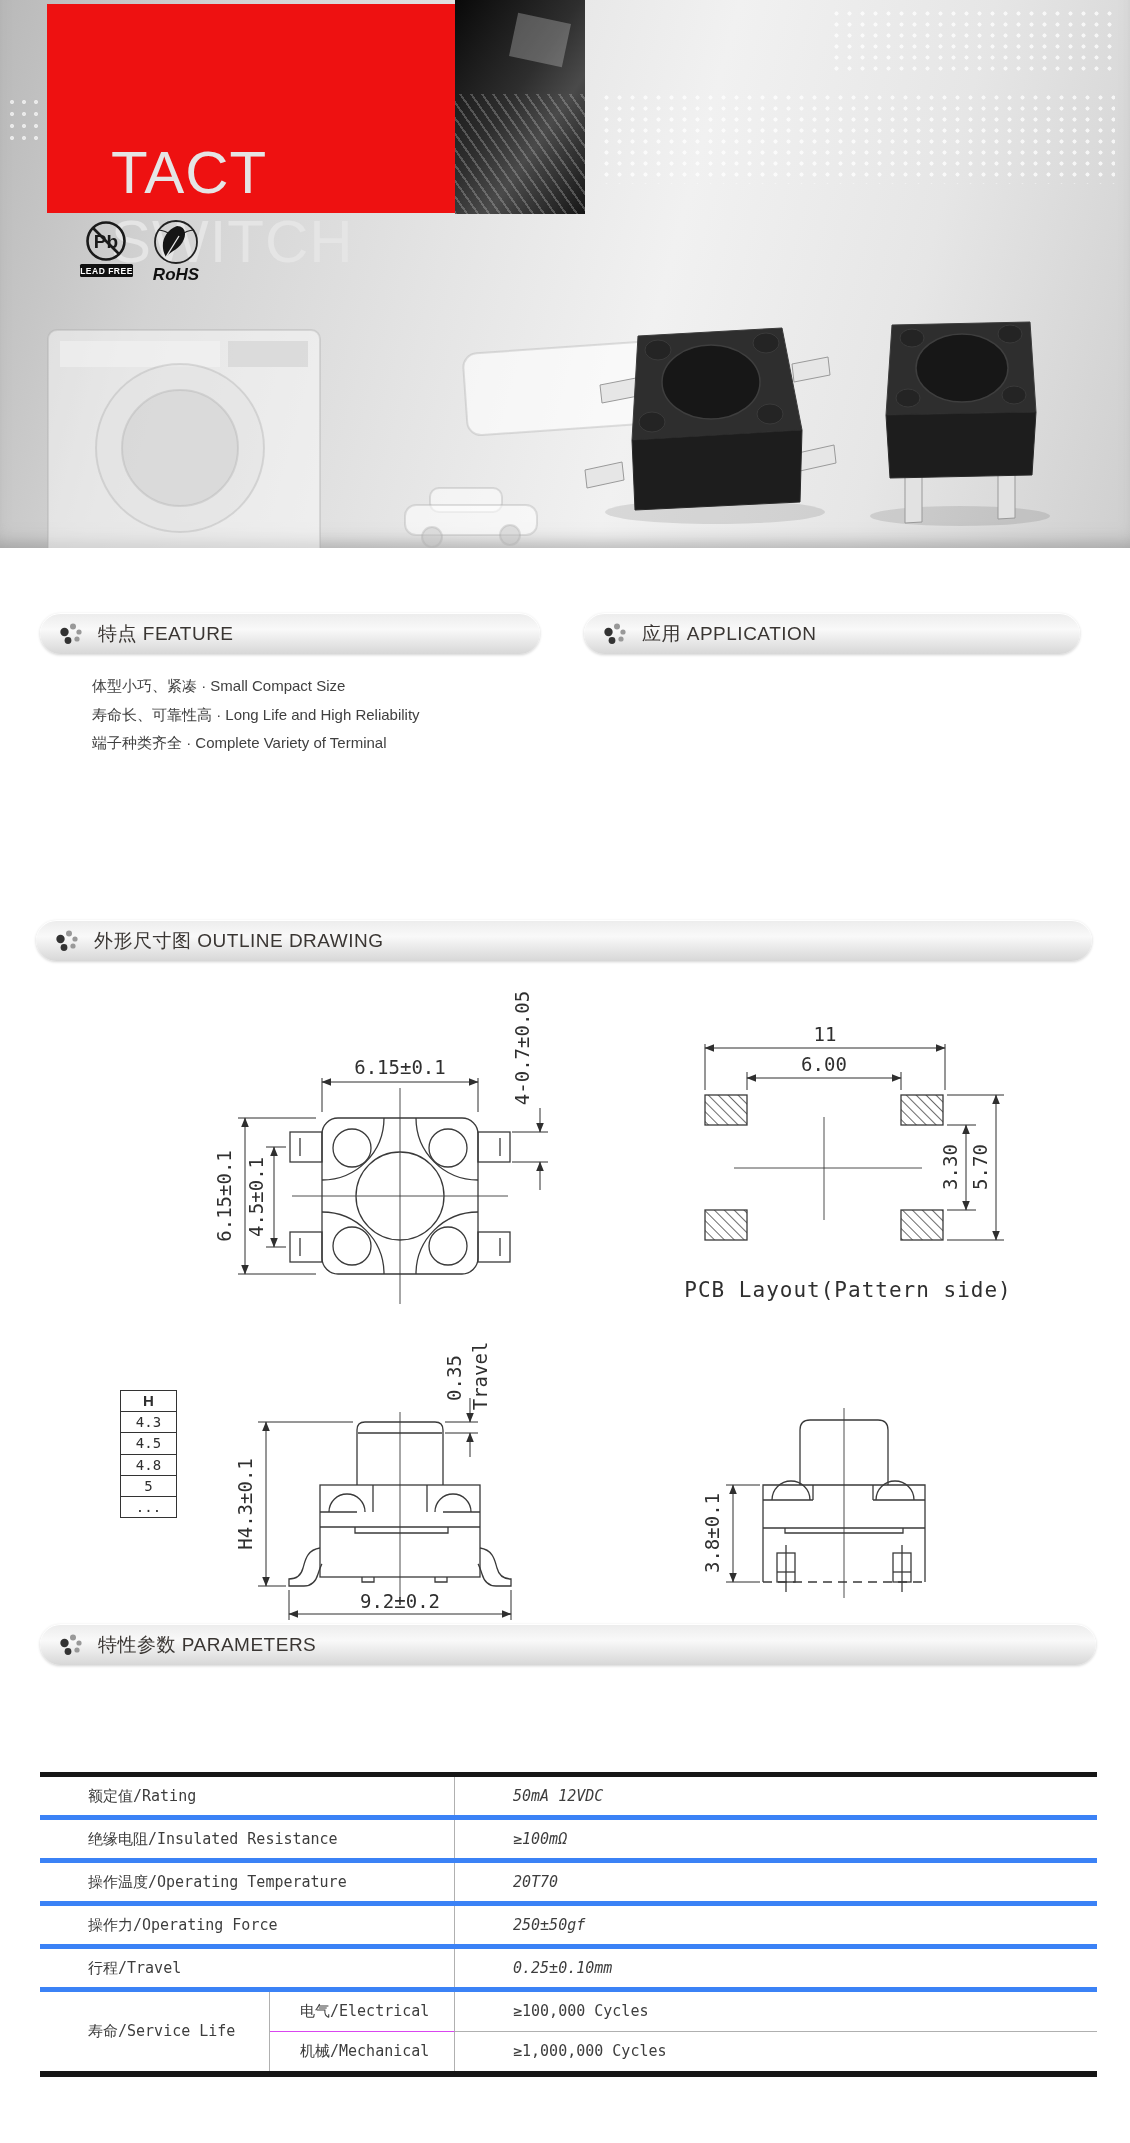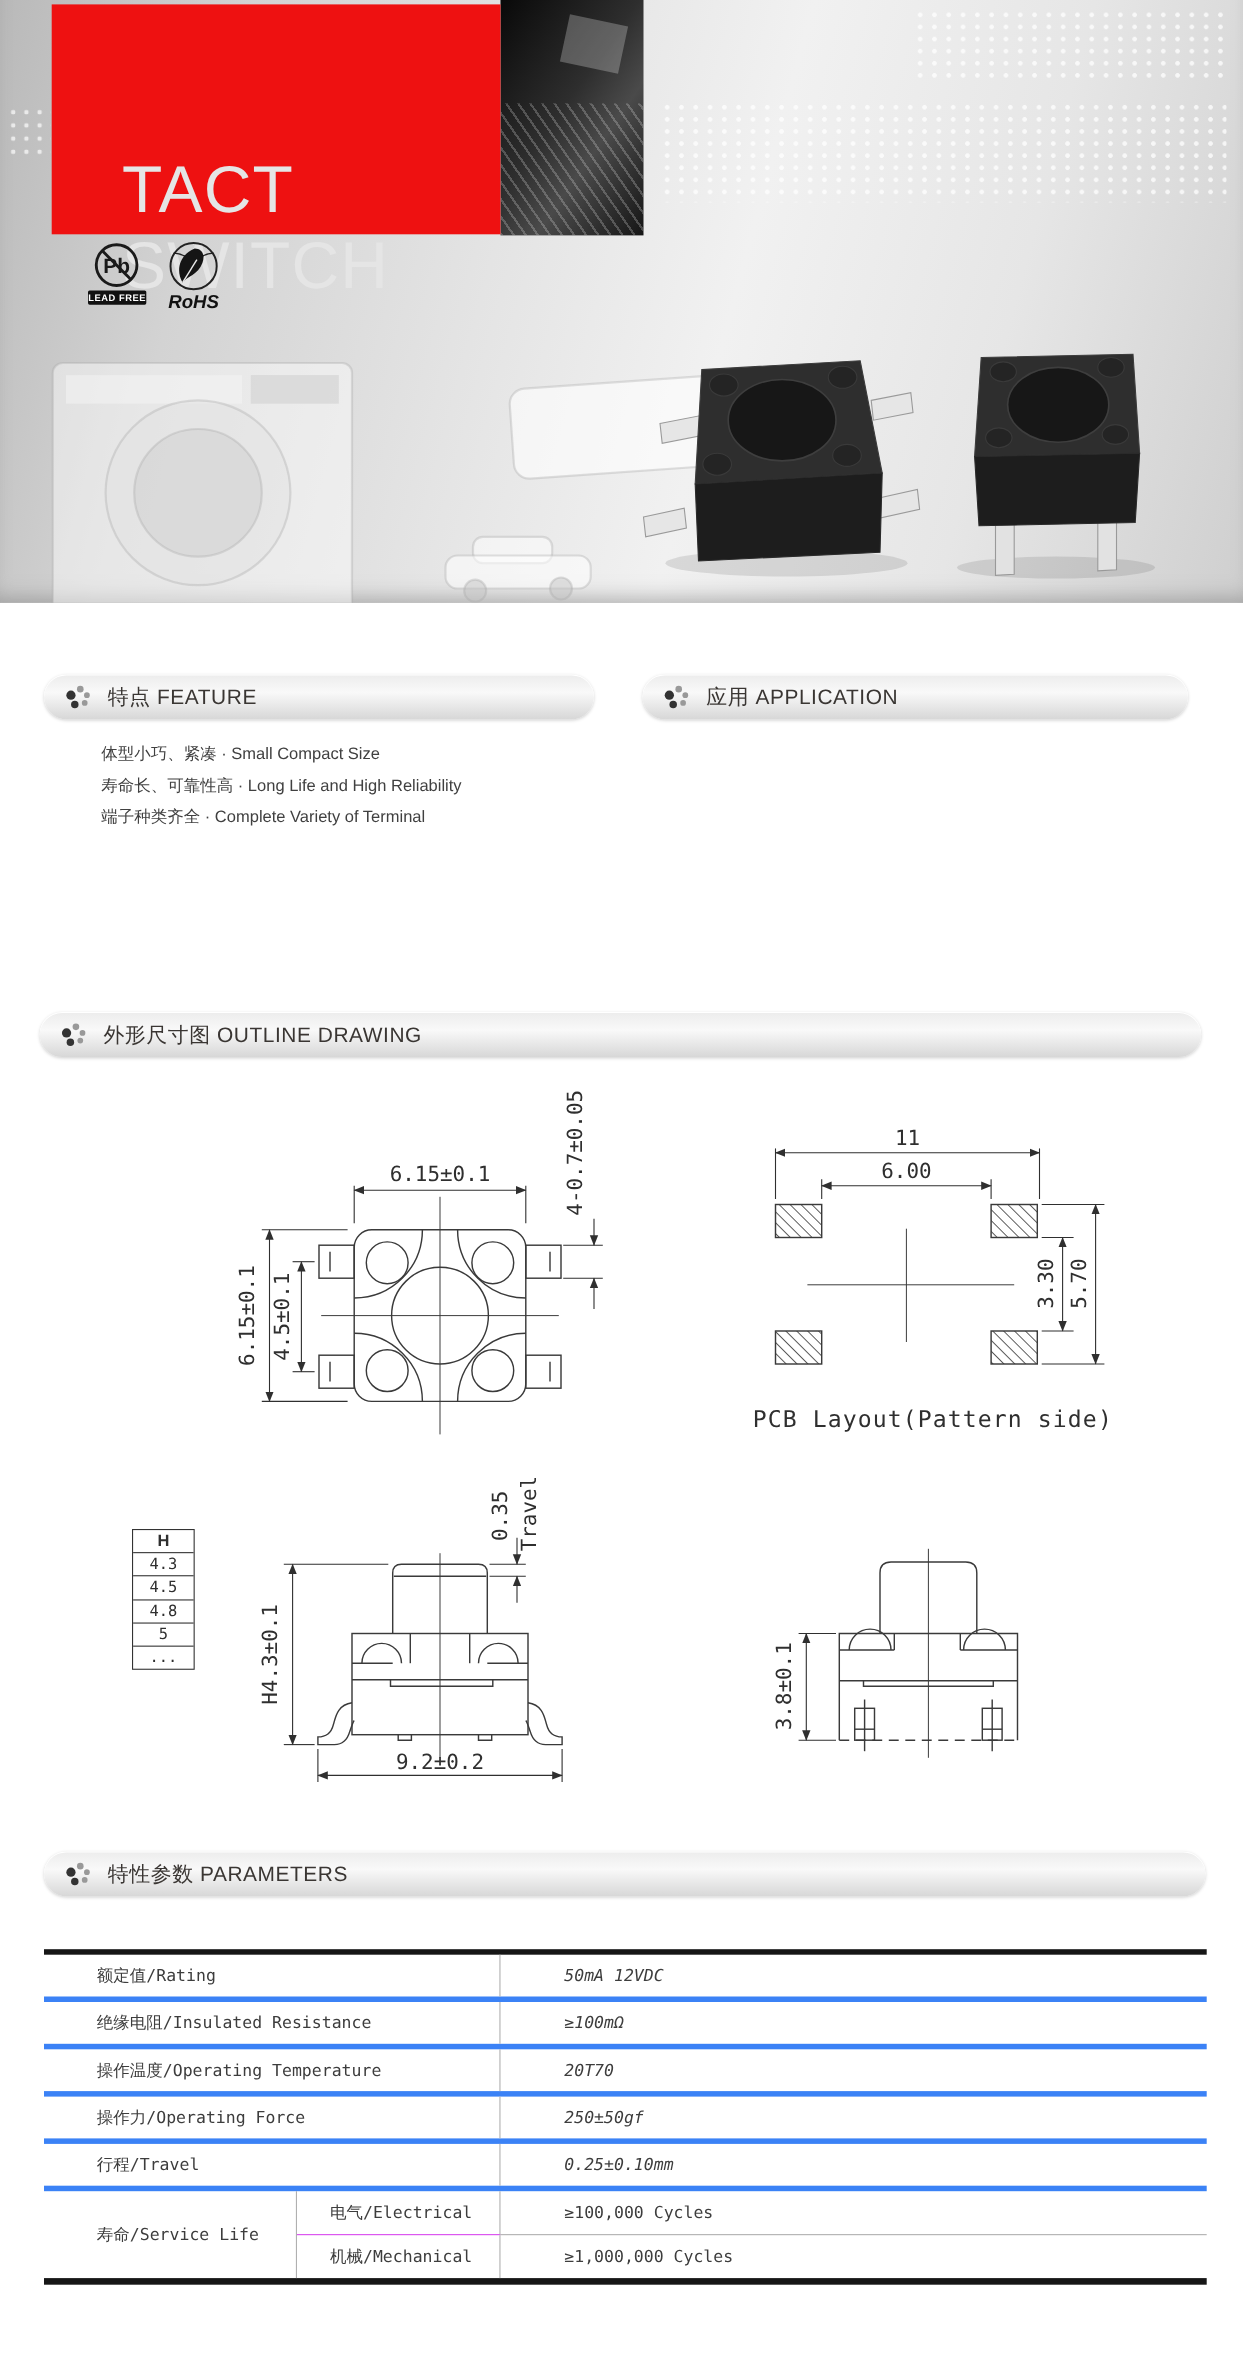--- a/index.html
+++ b/index.html
@@ -341,21 +341,21 @@
 
   <div class="abs htable">
     <div class="hrow">H</div>
     <div class="hrow">4.3</div>
     <div class="hrow">4.5</div>
     <div class="hrow">4.8</div>
     <div class="hrow">5</div>
     <div class="hrow">...</div>
   </div>
 
-  <div class="bar" style="left:40px;top:1683px;width:1056px;">
+  <div class="bar" style="left:40px;top:1624px;width:1056px;">
     <svg width="26" height="24" viewBox="0 0 26 24">
       <circle cx="6.5" cy="10" r="4.2" fill="#333"></circle>
         <circle cx="15" cy="4.5" r="3" fill="#999"></circle>
       <circle cx="21" cy="10" r="2.6" fill="#999"></circle>
         <circle cx="10" cy="18.5" r="3.4" fill="#333"></circle>
       <circle cx="19" cy="17" r="2.6" fill="#999"></circle>
     </svg>
     <span class="ttl">特性参数 PARAMETERS</span>
   </div>
 

